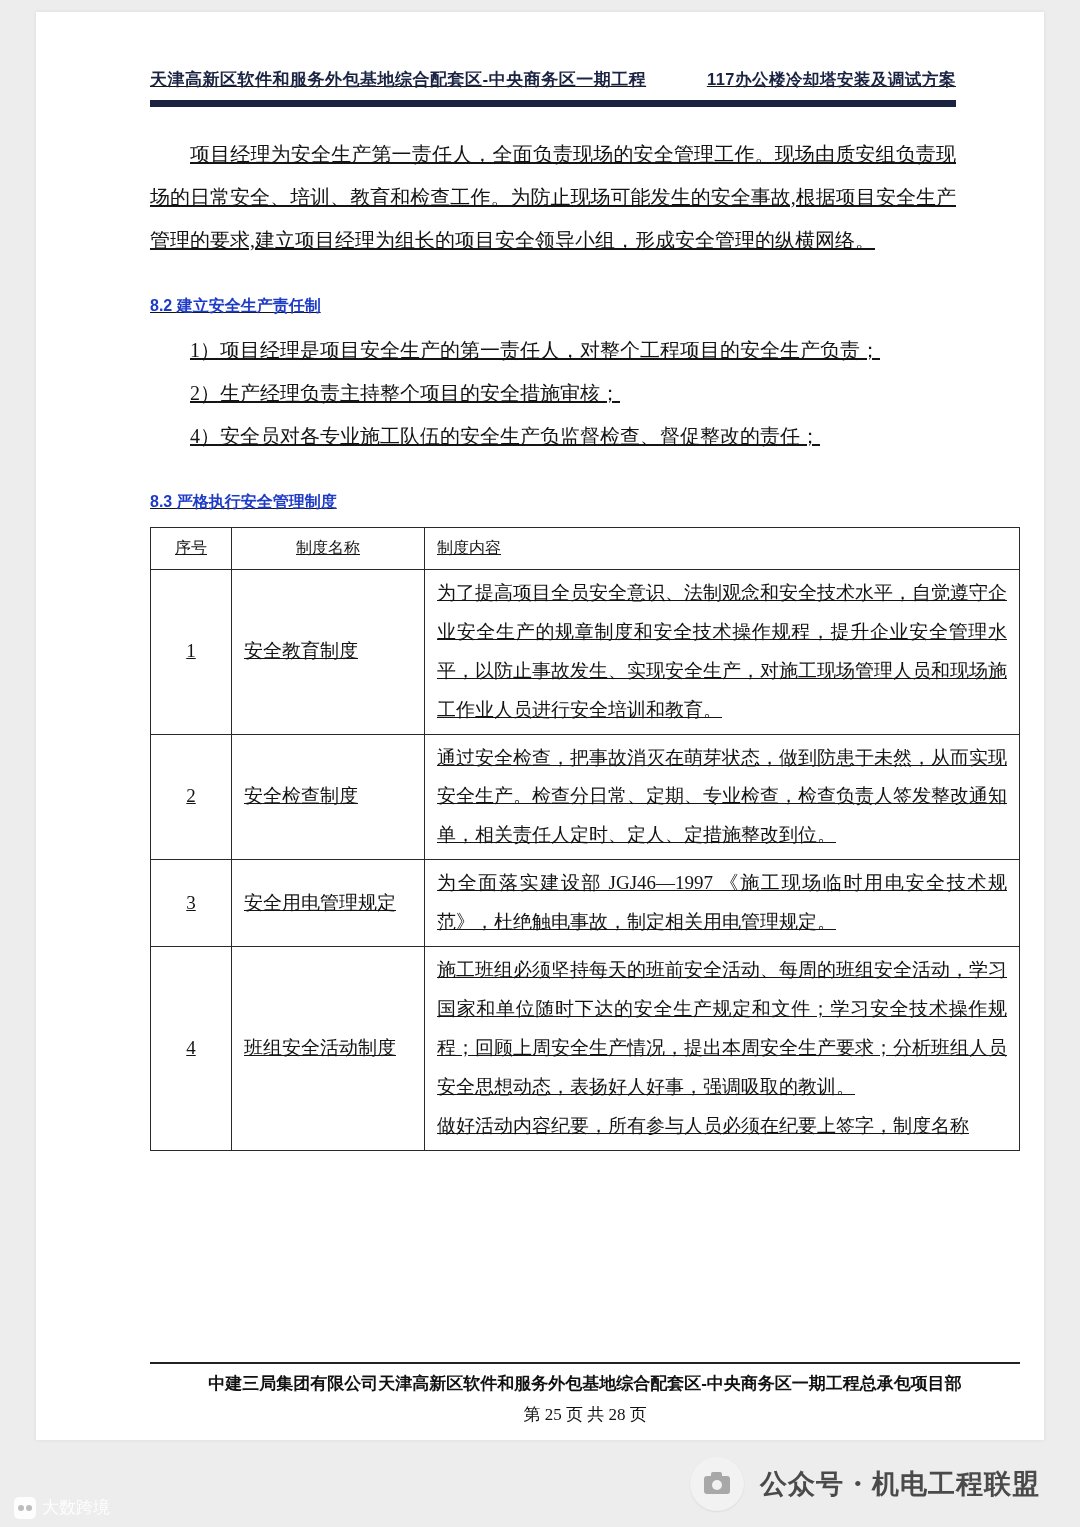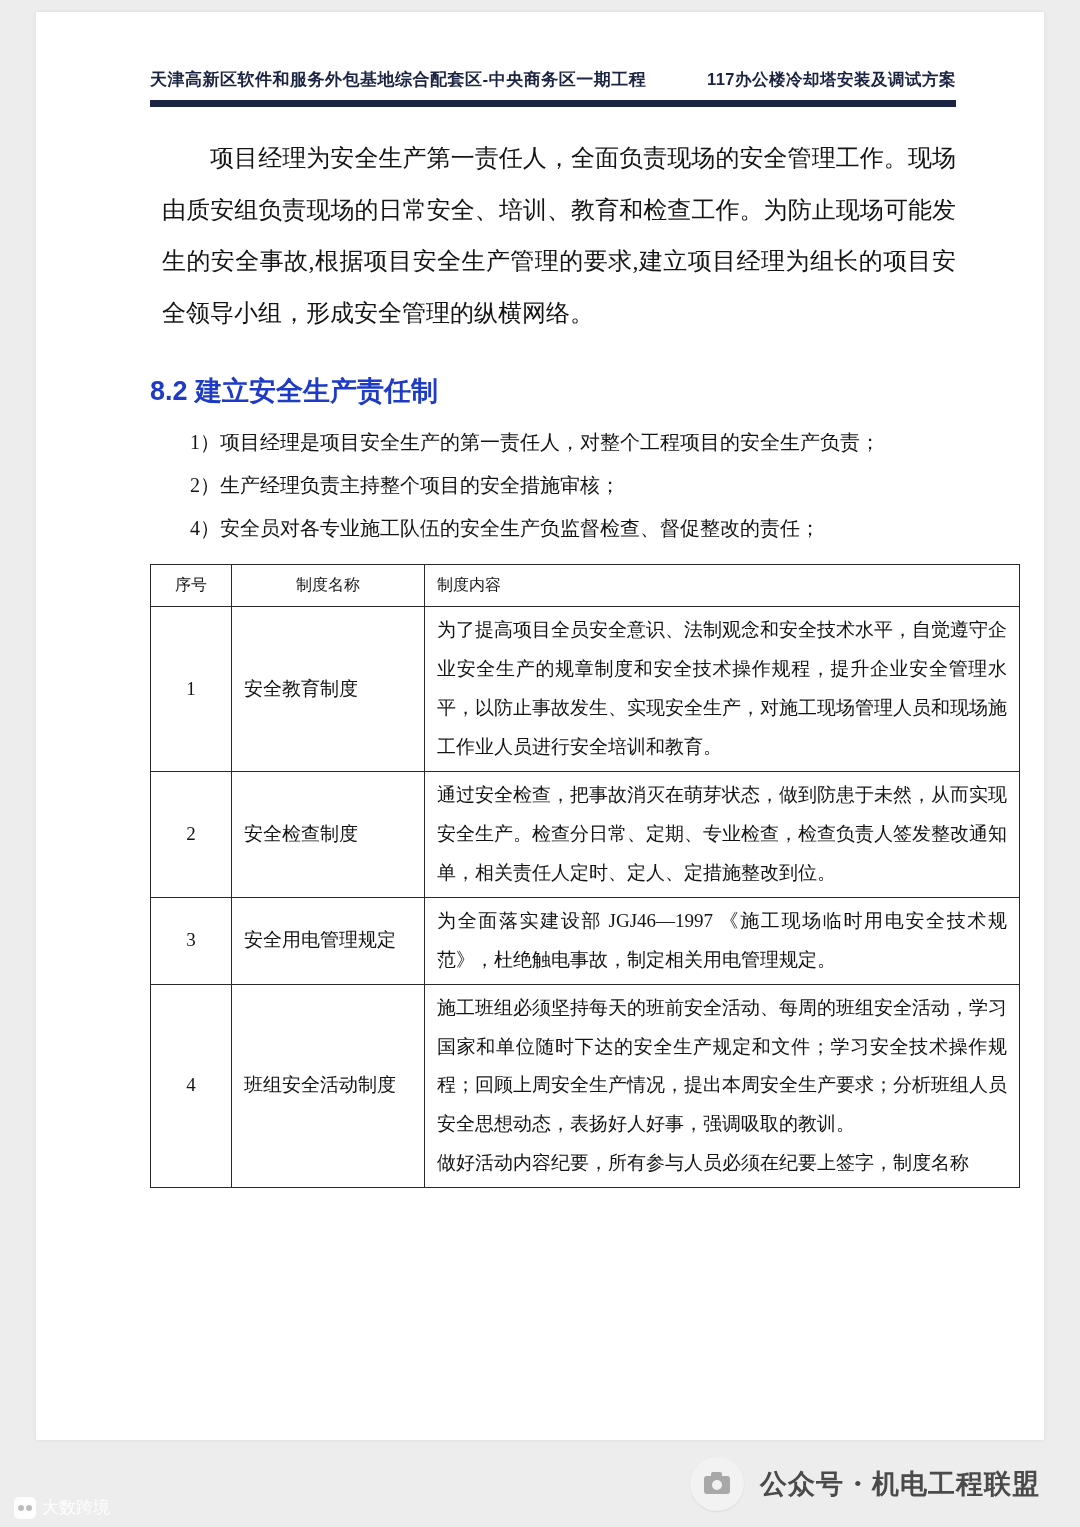--- a/index.html
+++ b/index.html
@@ -9,46 +9,47 @@
     font-family:"Liberation Serif", serif;
     position:relative;
     overflow:hidden;
     color:#141414;
   }
   .sheet{
     position:absolute;left:36px;top:12px;
     width:1008px;height:1428px;
     background:#ffffff;
     box-shadow:0 0 4px rgba(0,0,0,0.08);
+    text-decoration:underline;
   }
   .doc{
     position:relative;
     padding:56px 24px 0 114px;
     height:100%;
     box-sizing:border-box;
   }
   .text-col{margin-right:64px;}
   
   .doc-header{
     display:flex;justify-content:space-between;align-items:flex-end;
     font-family:"Liberation Sans", sans-serif;
     font-weight:bold;color:#1a2342;
   }
   .doc-header .h-left{font-size:17px;letter-spacing:0.5px;}
   .doc-header .h-right{font-size:16.5px;letter-spacing:0.5px;}
   .header-rule{height:7px;background:#1a2342;margin-top:9px;}
   
   .para{
-    font-size:24px;line-height:2.15;
+    font-size:20px;line-height:2.15;
     text-indent:2em;text-align:justify;
-    margin:26px 0 0 12px;
+    margin:26px 0 0 0;
   }
   .sec-title{
     font-family:"Liberation Sans", sans-serif;
-    font-weight:bold;font-size:27px;color:#1e3bc8;
+    font-weight:bold;font-size:16px;color:#1e3bc8;
     margin:34px 0 12px 0;
   }
   .list-item{
     font-size:20px;line-height:2.15;
     text-indent:2em;text-align:justify;
     margin:0;
   }
   
   table.policy{
     border-collapse:collapse;
@@ -143,20 +144,21 @@
 
       <p class="para">项目经理为安全生产第一责任人，全面负责现场的安全管理工作。现场由质安组负责现场的日常安全、培训、教育和检查工作。为防止现场可能发生的安全事故,根据项目安全生产管理的要求,建立项目经理为组长的项目安全领导小组，形成安全管理的纵横网络。</p>
 
       <h2 class="sec-title">8.2 建立安全生产责任制</h2>
       <div id="list-8-2">
           <p class="list-item">1）项目经理是项目安全生产的第一责任人，对整个工程项目的安全生产负责；</p>
           <p class="list-item">2）生产经理负责主持整个项目的安全措施审核；</p>
           <p class="list-item">4）安全员对各专业施工队伍的安全生产负监督检查、督促整改的责任；</p>
         </div>
 
+      <h2 class="sec-title">8.3 严格执行安全管理制度</h2>
     </div>
 
     <table class="policy">
       <thead>
         <tr id="head-row-8-3">
             <th class="head-no">序号</th>
             <th class="head-name">制度名称</th>
             <th class="head-content">制度内容</th>
           </tr>
       </thead>
@@ -186,20 +188,25 @@
             <td class="cell-no">4</td>
             <td class="cell-name">班组安全活动制度</td>
             <td class="cell-content">
               <div class="cpara">施工班组必须坚持每天的班前安全活动、每周的班组安全活动，学习国家和单位随时下达的安全生产规定和文件；学习安全技术操作规程；回顾上周安全生产情况，提出本周安全生产要求；分析班组人员安全思想动态，表扬好人好事，强调吸取的教训。</div>
               <div class="cpara">做好活动内容纪要，所有参与人员必须在纪要上签字，制度名称</div>
             </td>
           </tr>
         </tbody>
     </table>
 
+    <div class="doc-footer">
+      <div class="footer-rule"></div>
+      <p class="footer-company">中建三局集团有限公司天津高新区软件和服务外包基地综合配套区-中央商务区一期工程总承包项目部</p>
+      <p class="footer-page">第 25 页 共 28 页</p>
+    </div>
   </div>
 </div>
 
 <div class="bottom-band">
   <div class="wechat-avatar">
     <div class="camera-body"></div>
   </div>
   <span class="wechat-label">公众号・机电工程联盟</span>
 </div>
 

